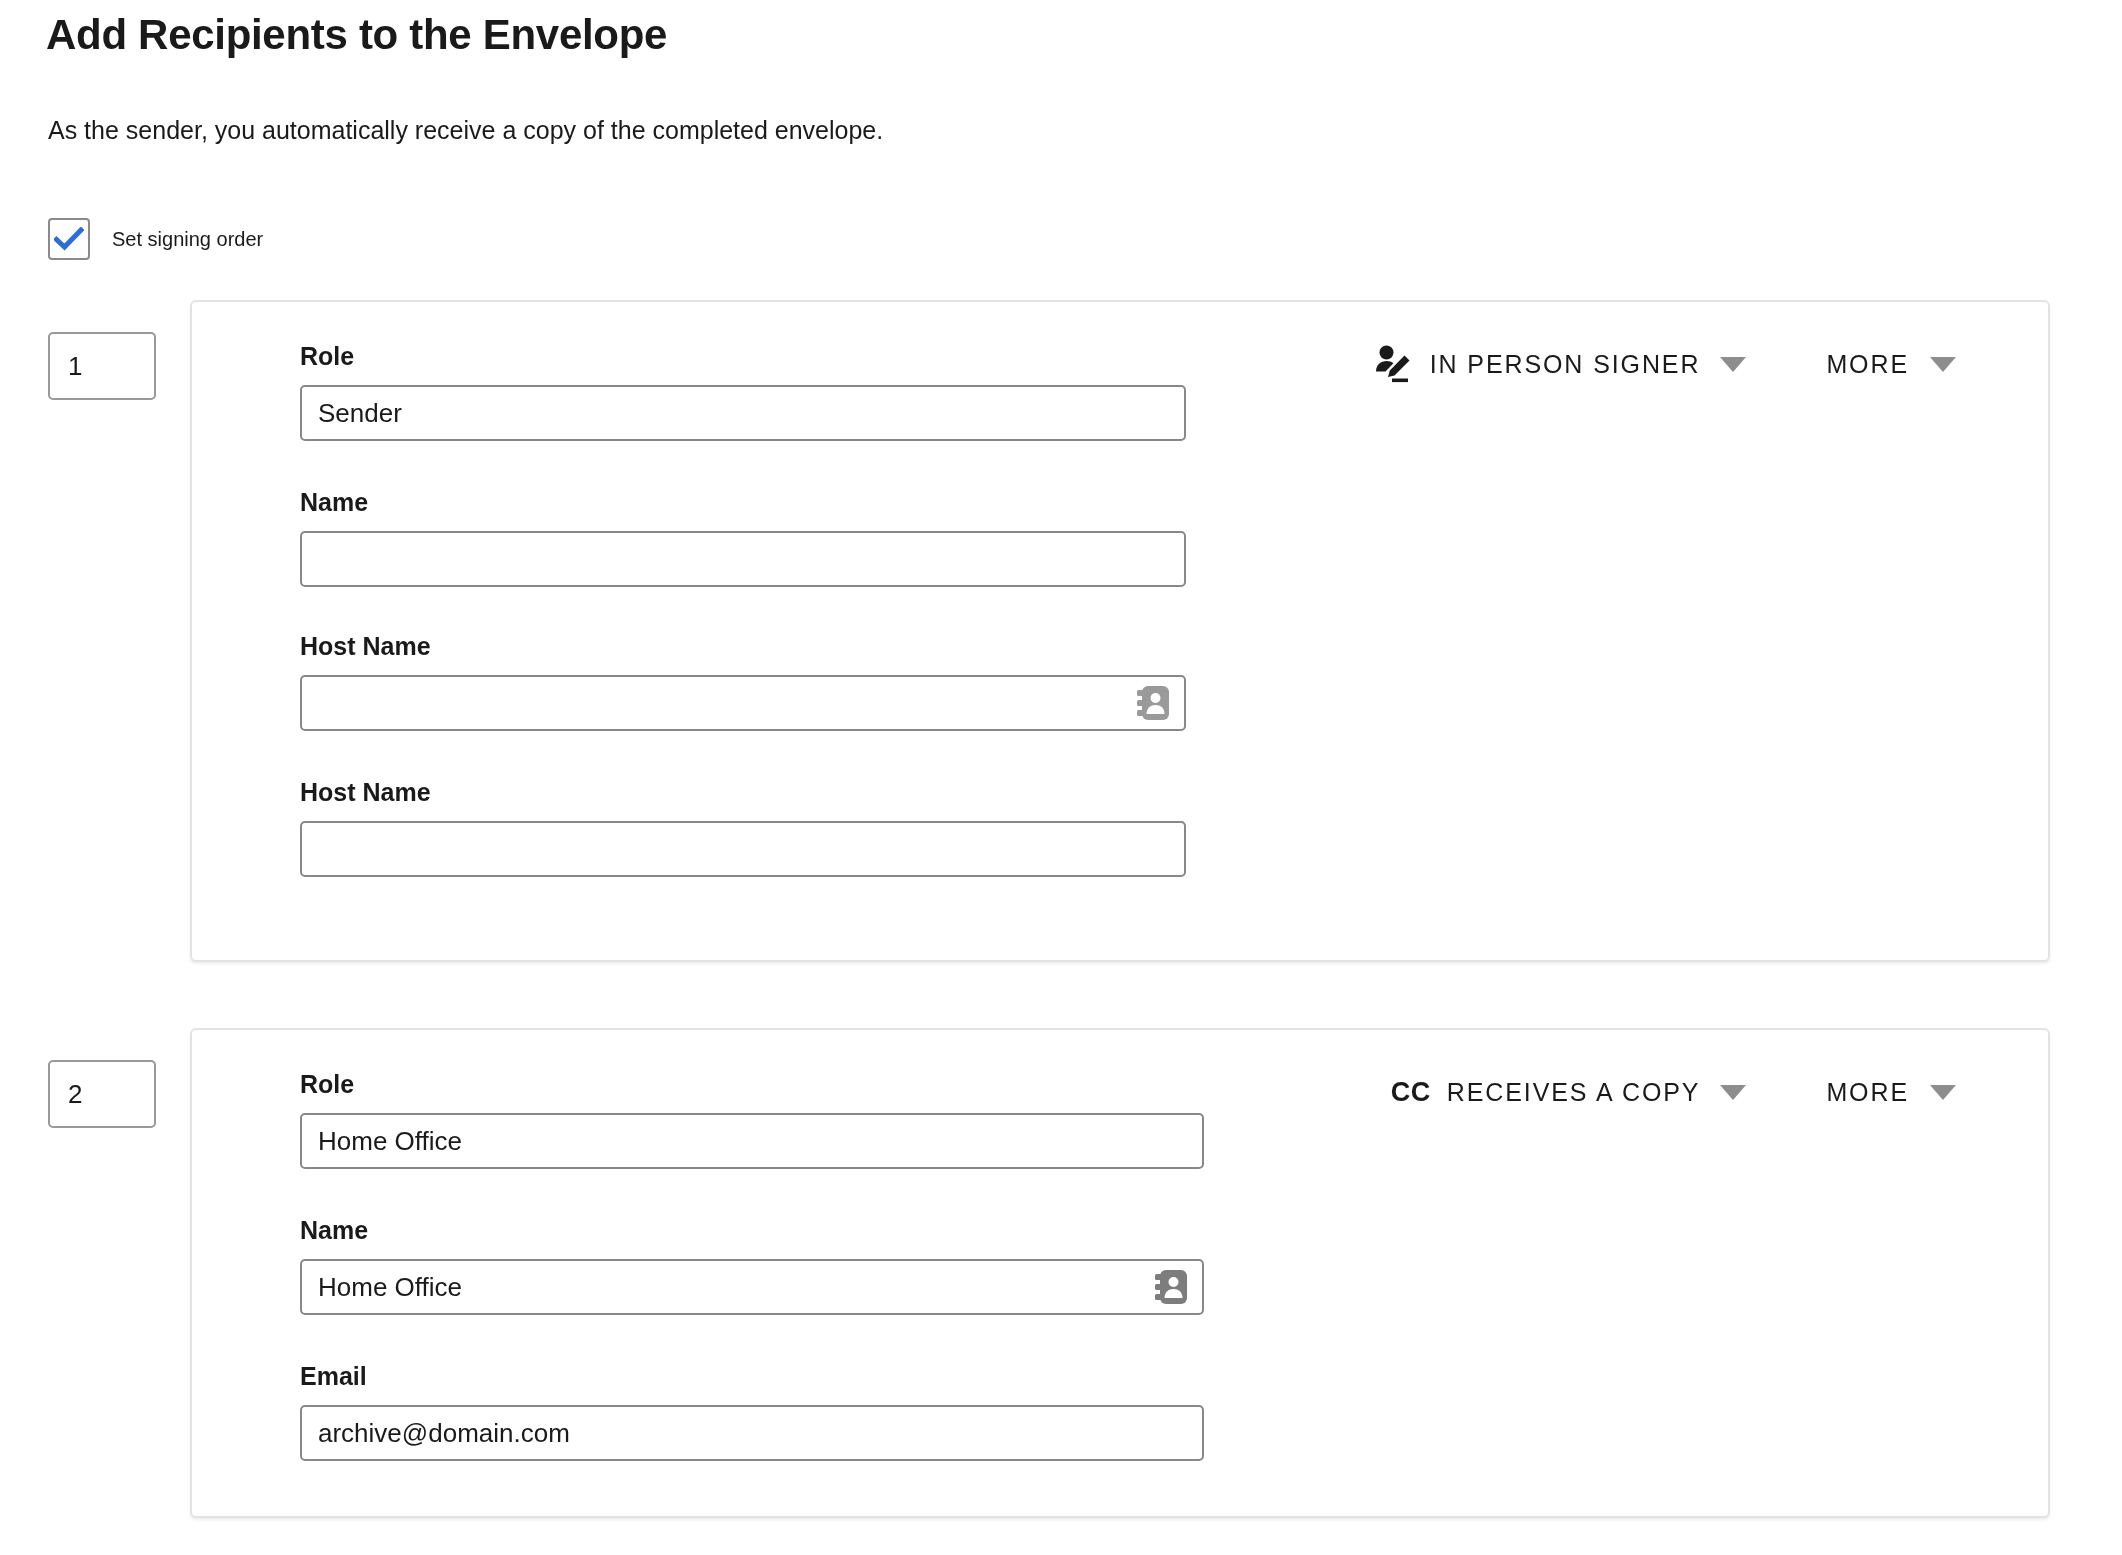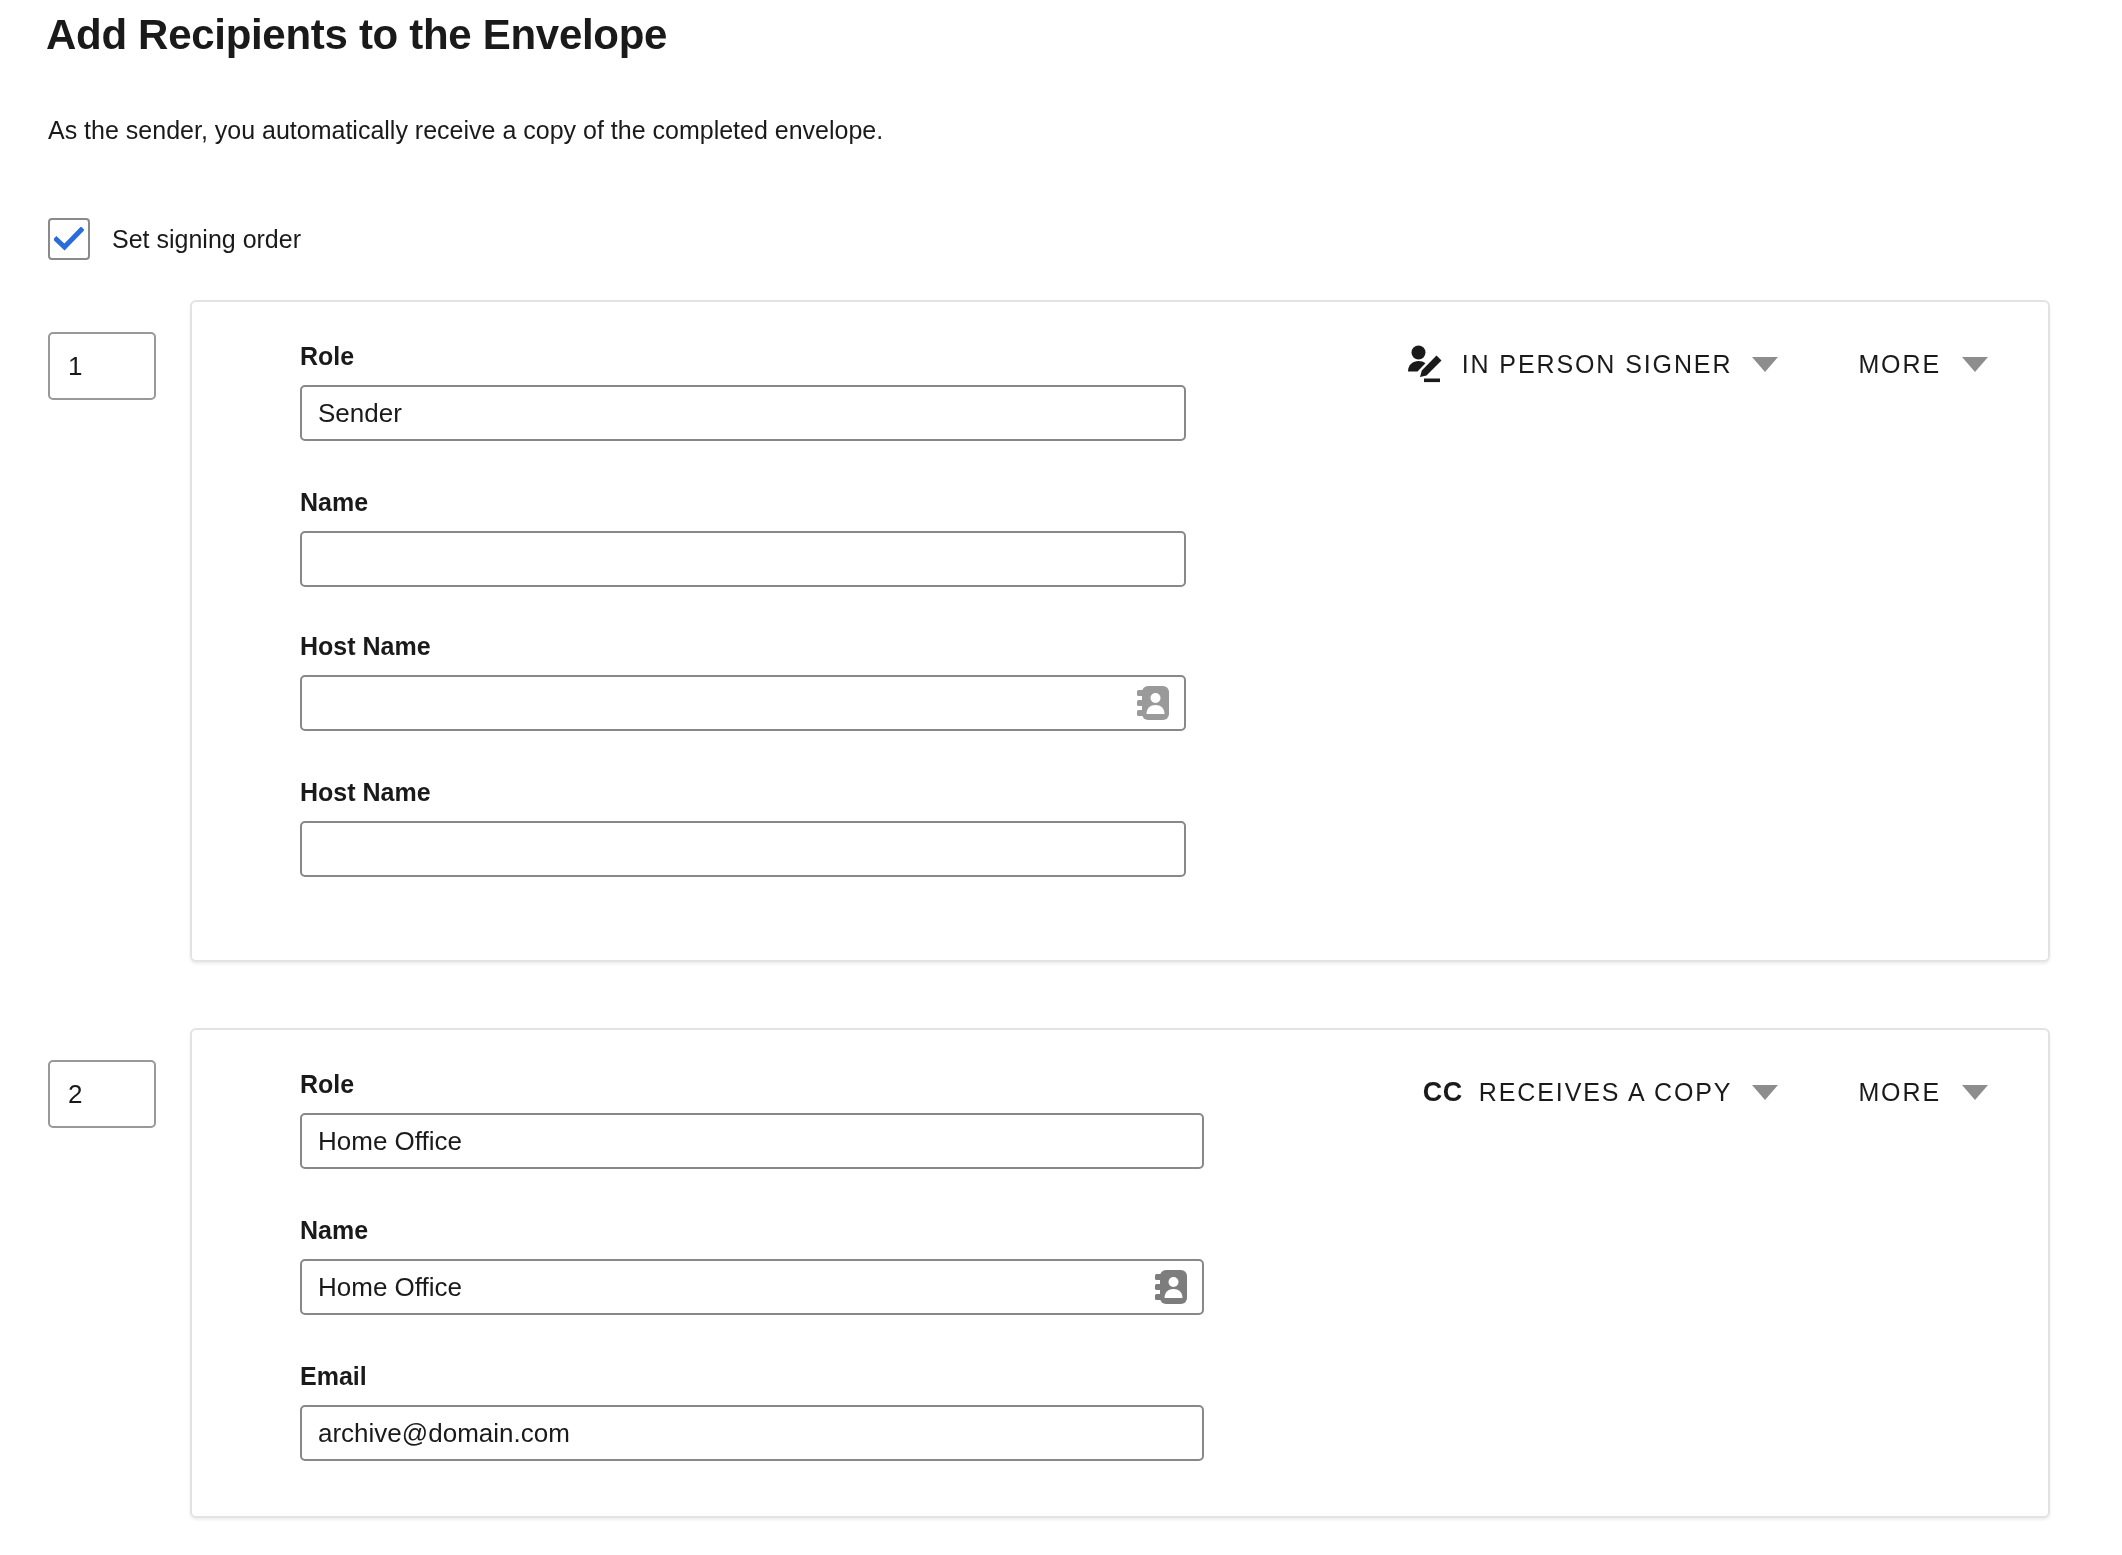--- a/index.html
+++ b/index.html
@@ -63,21 +63,21 @@
     border-radius: 4px;
     background: #ffffff;
     display: flex;
     align-items: center;
     justify-content: center;
     cursor: pointer;
     flex: 0 0 auto;
   }
   .checkbox svg { display: block; }
   .checkbox-label {
-    font-size: 25px;
+    font-size: 20px;
     color: #1a1a1a;
     white-space: nowrap;
     line-height: 1;
   }
 
   
   .recipient-row {
     position: absolute;
     left: 0;
     width: 2122px;
@@ -183,21 +183,21 @@
     flex: 0 0 auto;
     margin-left: 4px;
     cursor: pointer;
   }
   .more-btn {
     display: flex;
     align-items: center;
     gap: 17px;
     cursor: pointer;
     margin-left: 68px;
-    padding-right: 60px;
+    padding-right: 92px;
   }
   .more-label {
     font-size: 25px;
     letter-spacing: 1.9px;
     color: #1a1a1a;
     white-space: nowrap;
     line-height: 1;
   }
 
   

